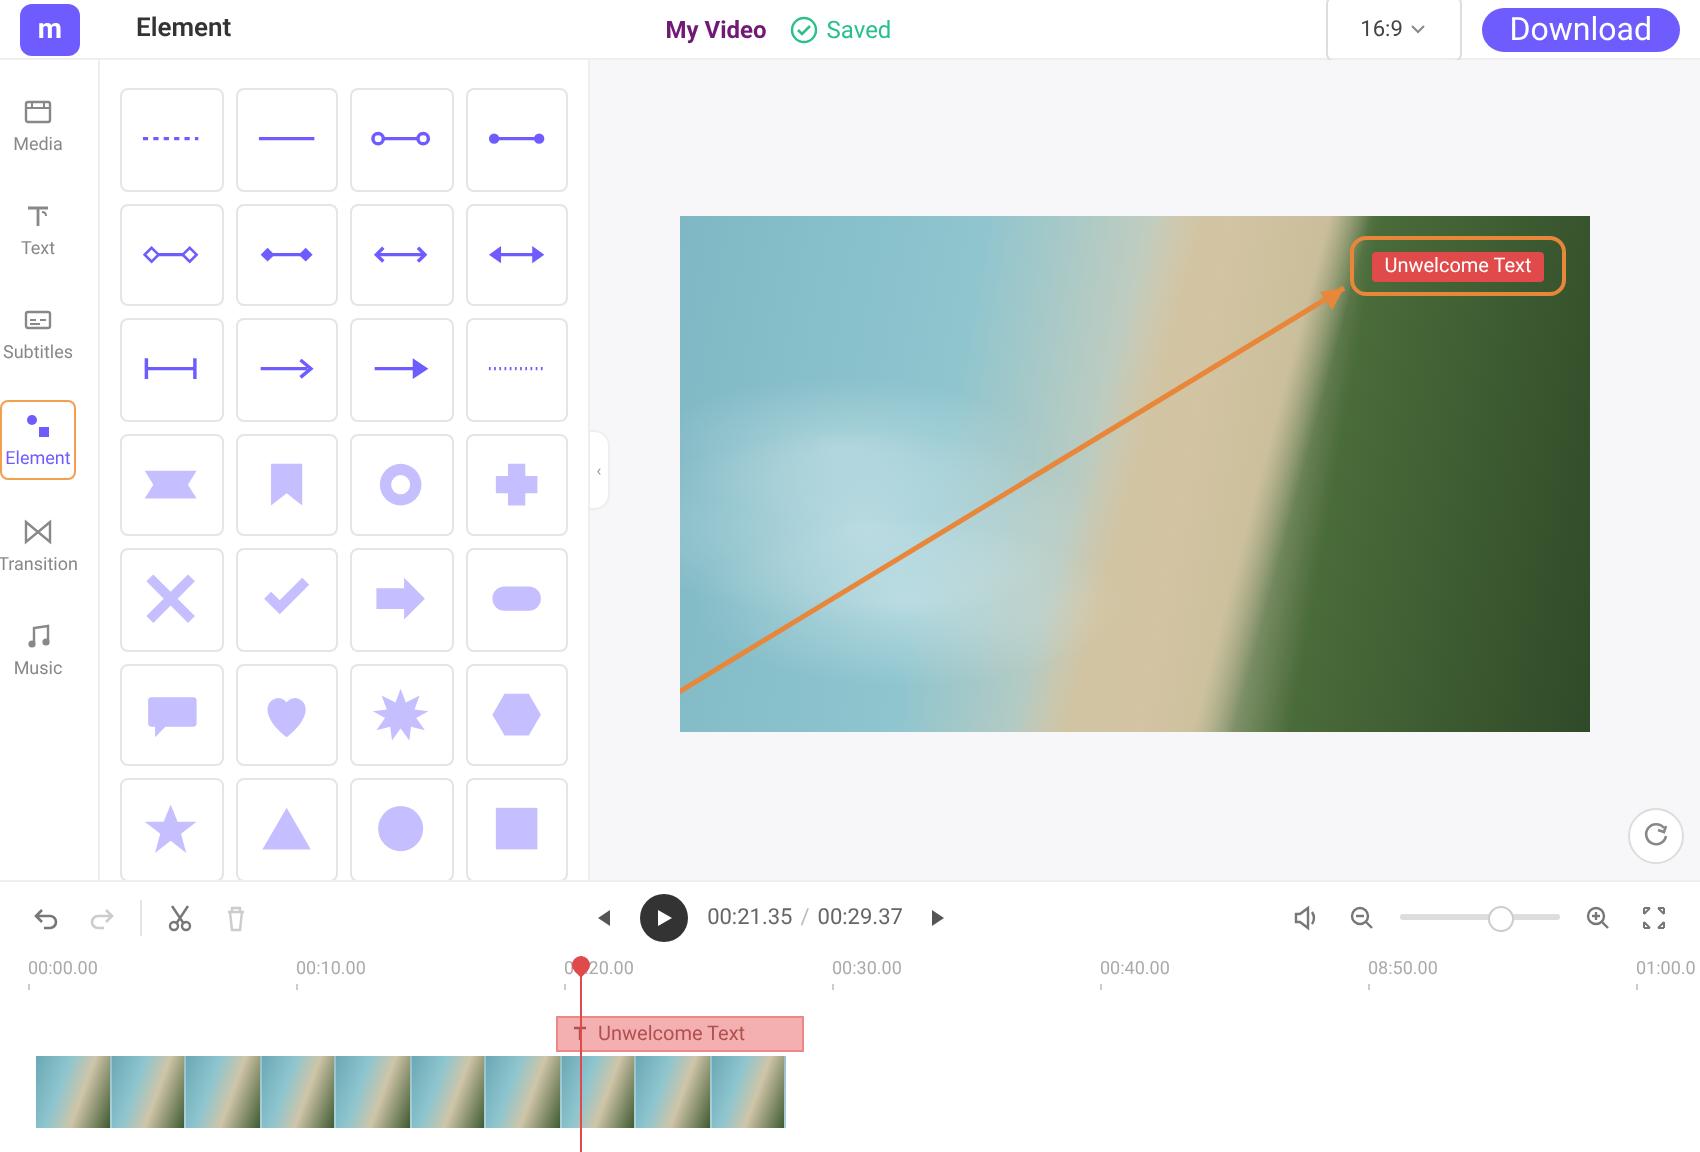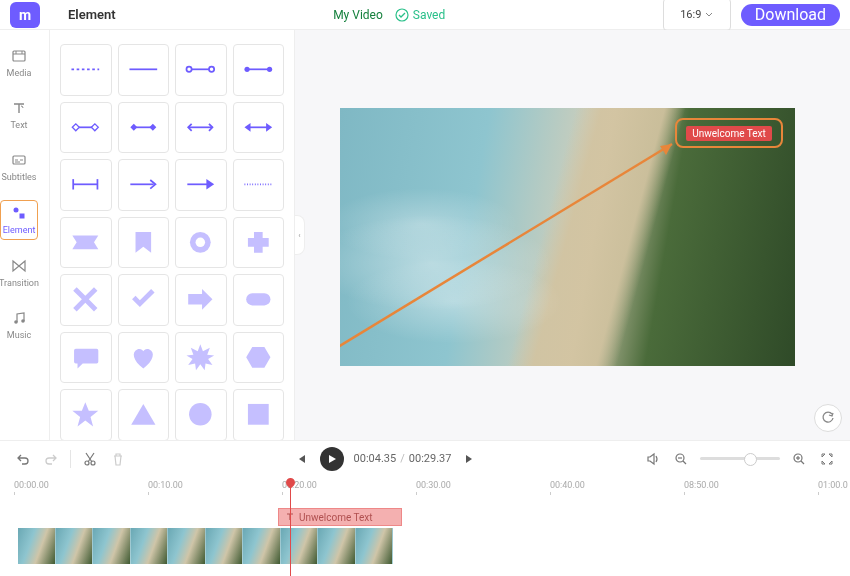--- a/index.html
+++ b/index.html
@@ -2,21 +2,21 @@
 <html><head>
 <meta charset="utf-8">
 <style>
 * { margin: 0; padding: 0; box-sizing: border-box; font-family: -apple-system, BlinkMacSystemFont, "Segoe UI", Roboto, sans-serif; }
 body { width: 850px; height: 576px; background: #fff; overflow: hidden; position: relative; }
 
 .toprow { display: flex; height: 30px; align-items: center; padding: 0 10px; border-bottom: 1px solid #eee; }
 .logo { width: 30px; height: 26px; background: #6e5cff; border-radius: 6px; display: flex; align-items: center; justify-content: center; color: #fff; font-weight: 700; font-size: 14px; margin-right: 10px; }
 .panel-title { font-size: 13px; font-weight: 600; color: #333; margin-left: 18px; }
 .spacer { flex: 1; }
-.proj { font-size: 12px; color: #15803d; margin-right: 12px; }
+.proj { font-size: 12px; color: #701a75; margin-right: 12px; font-weight: bold; }
 .saved { font-size: 12px; color: #2ac08a; display: flex; align-items: center; gap: 4px; }
 .ratio { width: 68px; height: 33px; border: 1px solid #ddd; border-radius: 4px; font-size: 11px; color: #444; display: flex; align-items: center; justify-content: center; gap: 4px; margin-right: 10px; cursor: pointer; }
 .dl { background: #6e5cff; color: #fff; border: none; border-radius: 12px; height: 22px; padding: 0 14px; font-size: 16px; cursor: pointer; }
 
 .main { display: flex; height: 410px; }
 .leftnav { width: 50px; border-right: 1px solid #eee; display: flex; flex-direction: column; align-items: flex-start; padding-top: 14px; gap: 14px; }
 .navitem { width: 38px; display: flex; flex-direction: column; align-items: center; gap: 4px; font-size: 9px; color: #888; cursor: pointer; padding: 4px 0; border-radius: 4px; }
 .navitem.active { color: #6e5cff; border: 1px solid #f0a050; background: #fff; }
 .navicon { width: 16px; height: 16px; }
 
@@ -344,21 +344,21 @@
       <svg width="14" height="14" viewBox="0 0 14 14">
         <path d="M4 3 V11 M11 3 L5 7 L11 11 Z" fill="#555"></path>
       </svg>
     </div>
   <div class="play">
       <svg viewBox="0 0 10 10">
         <path d="M2 1 L9 5 L2 9 Z" fill="#fff"></path>
       </svg>
     </div>
   <div class="time">
-    <span>00:04.35</span><span class="sep">/</span><span>00:29.37</span>
+    <span>00:21.35</span><span class="sep">/</span><span>00:29.37</span>
   </div>
   <div class="ctlbtn enabled">
       <svg width="14" height="14" viewBox="0 0 14 14">
         <path d="M10 3 V11 M3 3 L9 7 L3 11 Z" fill="#555"></path>
       </svg>
     </div>
   <div class="spacer"></div>
   <div class="ctlbtn enabled">
       <svg width="16" height="16" viewBox="0 0 16 16">
         <path d="M3 6 H5 L9 3 V13 L5 10 H3 Z" fill="none" stroke="#777" stroke-width="1.2"></path>

